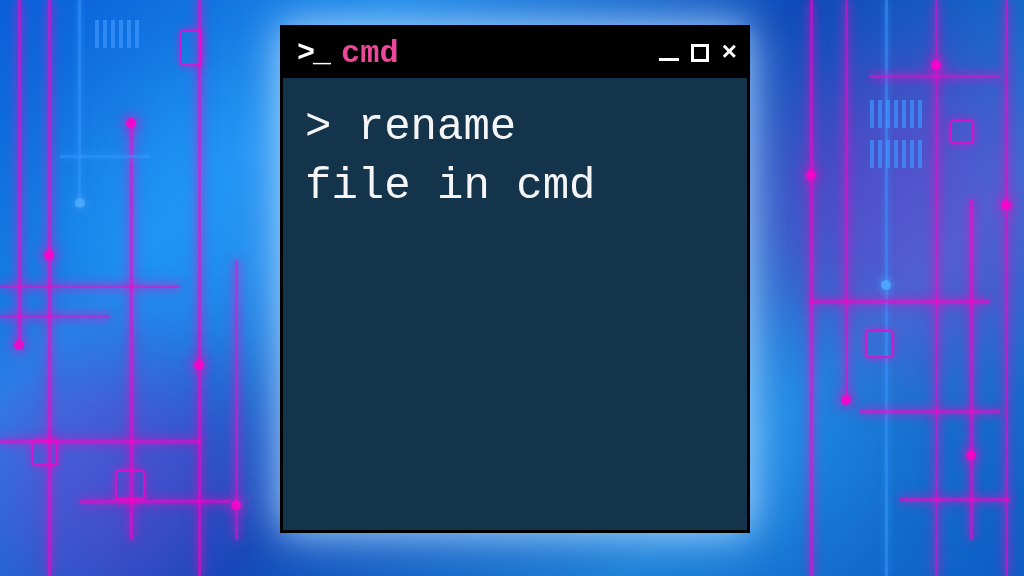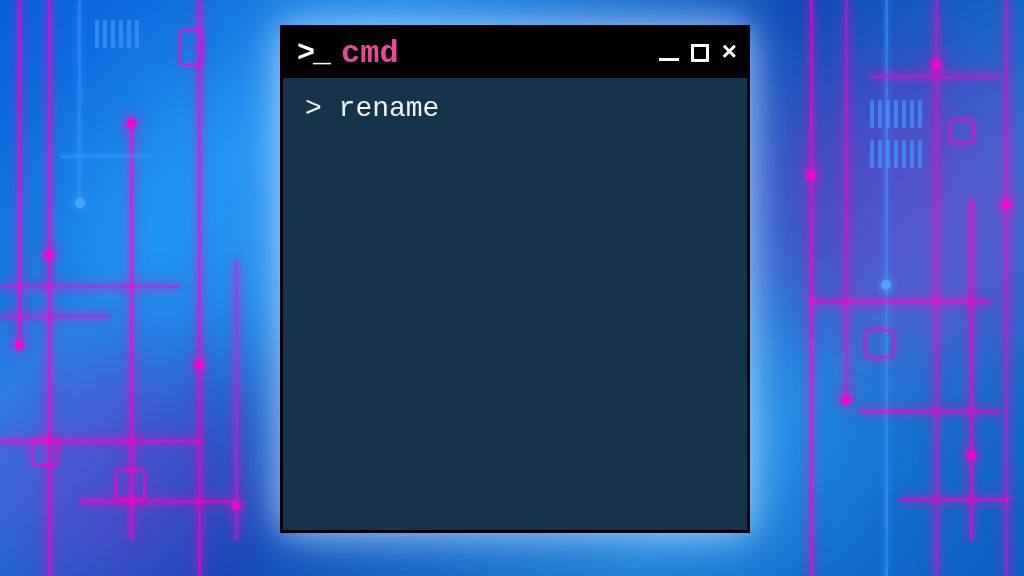--- a/index.html
+++ b/index.html
@@ -122,24 +122,24 @@
       border: 3px solid #fff;
     }
     .ctrl-close {
       font-size: 26px;
       font-weight: bold;
       line-height: 1;
       cursor: default;
     }
     .terminal-body {
       flex: 1;
-      padding: 12px 22px;
+      padding: 20px 22px;
       background: #14344c;
       color: #f5f5f5;
-      font-size: 28px;
+      font-size: 44px;
       font-family: 'Courier New', Consolas, monospace;
       line-height: 1.35;
     }
     .terminal-body .line {
       white-space: pre-wrap;
       word-break: break-word;
     }
   </style>
 </head>
 <body>
@@ -230,14 +230,15 @@
       <span class="window-title">cmd</span>
     </div>
     <div class="window-controls">
       <div class="ctrl-min"></div>
       <div class="ctrl-max"></div>
       <div class="ctrl-close">×</div>
     </div>
   </div>
   <div class="terminal-body">
     <div class="line">&gt; rename</div>
+    <div class="line">file in cmd</div>
   </div>
 </div>
 
 </body></html>

